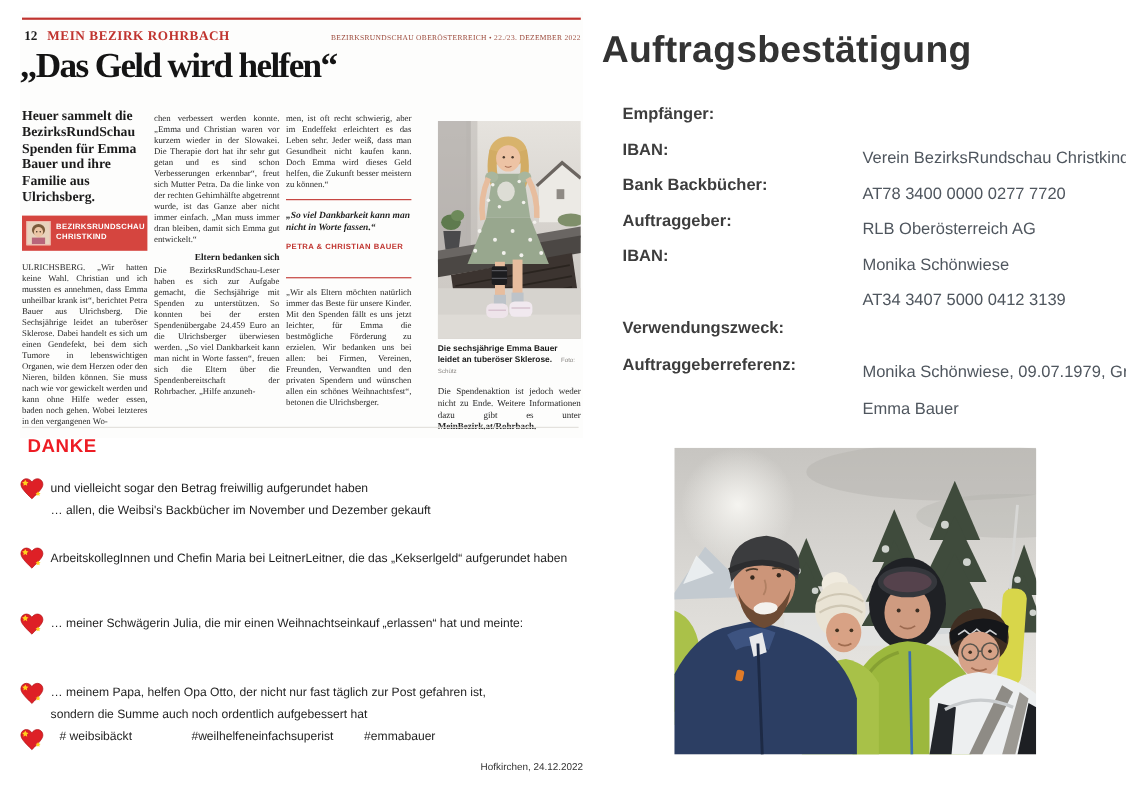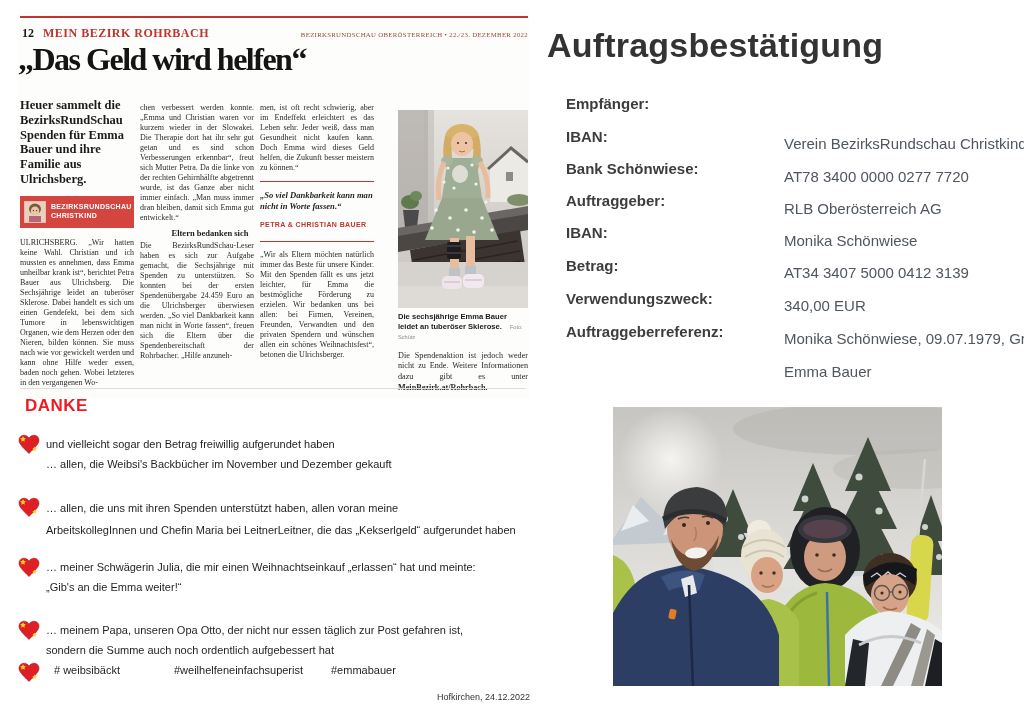--- a/index.html
+++ b/index.html
@@ -22,22 +22,22 @@
   #np-col1{left:2px;top:88px;width:114px;text-align:left;}
   #np-col2{left:122px;top:93px;width:114px;}
   #np-col3{left:242px;top:93px;width:114px;}
   #np-col4{left:380px;top:100px;width:130px;text-align:left;}
   .np-lead{font-weight:bold;font-size:12.5px;line-height:1.18;color:#1b1b1b;}
   .np-badge{margin-top:9px;background:#d5453f;display:flex;align-items:center;gap:5px;padding:5px 4px;width:106px;}
   .np-badge-thumb{width:20px;height:20px;background:#e9d6c4;border:1px solid #f2b7ac;flex:0 0 auto;}
   .np-badge-label{color:#ffffff;font-family:"Liberation Sans",sans-serif;font-weight:bold;font-size:7px;
                   letter-spacing:.3px;line-height:1.25;}
   .np-body1{margin-top:10px;text-align:justify;}
-  .np-subhead{font-weight:bold;font-size:8.5px;margin:5px 0 2px;text-align:center;color:#1b1b1b;padding-left:26px;}
-  .np-quoteblock{border-top:1.5px solid #c0342f;border-bottom:1.5px solid #c0342f;margin:8px 0;padding:8px 0 11px;}
+  .np-subhead{font-weight:bold;font-size:8.5px;margin:5px 0 2px;text-align:right;color:#1b1b1b;padding-left:26px;}
+  .np-quoteblock{border-top:1.5px solid #c0342f;border-bottom:1.5px solid #c0342f;margin:8px 0;padding:8px 0 22px;}
   .np-quote{font-style:italic;font-weight:bold;font-size:8.6px;line-height:1.3;text-align:left;color:#1f1f1f;}
   .np-quote-byline{margin-top:9px;color:#c0342f;font-weight:bold;font-size:7px;letter-spacing:.4px;
                    font-family:"Liberation Sans",sans-serif;text-align:left;}
   .np-photo{width:130px;height:198px;display:block;}
   .np-caption{margin-top:4px;font-family:"Liberation Sans",sans-serif;font-weight:bold;font-size:7.6px;
               line-height:1.3;color:#1b1b1b;text-align:left;}
   .np-credit{font-weight:normal;font-size:5.6px;color:#8d8a86;margin-left:6px;}
   .np-col4-para{margin-top:9px;font-size:8.2px;line-height:1.3;text-align:justify;}
   .np-link{font-weight:bold;}
 
@@ -189,34 +189,30 @@
 <div id="conf-rows" class="abs">
   <div class="conf-row" style="top:0">
     <div class="conf-label">Empfänger:</div>
     <div class="conf-value">Verein BezirksRundschau Christkind</div>
   </div>
   <div class="conf-row" style="top:33px">
     <div class="conf-label">IBAN:</div>
     <div class="conf-value">AT78 3400 0000 0277 7720</div>
   </div>
   <div class="conf-row" style="top:65px">
-    <div class="conf-label">Bank Schönwiese:</div>
+    <div class="conf-label">Bank Backbücher:</div>
     <div class="conf-value">RLB Oberösterreich AG</div>
   </div>
   <div class="conf-row" style="top:97px">
     <div class="conf-label">Auftraggeber:</div>
     <div class="conf-value">Monika Schönwiese</div>
   </div>
   <div class="conf-row" style="top:129px">
     <div class="conf-label">IBAN:</div>
     <div class="conf-value">AT34 3407 5000 0412 3139</div>
-  </div>
-  <div class="conf-row" style="top:162px">
-    <div class="conf-label">Betrag:</div>
-    <div class="conf-value">340,00 EUR</div>
   </div>
   <div class="conf-row" style="top:195px">
     <div class="conf-label">Verwendungszweck:</div>
     <div class="conf-value">Monika Schönwiese, 09.07.1979, Gra</div>
   </div>
   <div class="conf-row" style="top:228px">
     <div class="conf-label">Auftraggeberreferenz:</div>
     <div class="conf-value">Emma Bauer</div>
   </div>
 </div>
@@ -240,39 +236,37 @@
   <div class="danke-lines">
     <div>und vielleicht sogar den Betrag freiwillig aufgerundet haben</div>
     <div>… allen, die Weibsi's Backbücher im November und Dezember gekauft</div>
   </div>
 </div>
 <div id="danke-item-2" class="danke-item" style="top:497px">
   <svg class="danke-heart" width="22" height="21" viewBox="0 0 22 21">
       <use href="#heart"></use>
     </svg>
   <div class="danke-lines">
-    <div>… allen, die uns mit ihren Spenden unterstützt haben, allen voran meine</div>
     <div>ArbeitskollegInnen und Chefin Maria bei LeitnerLeitner, die das „Kekserlgeld“ aufgerundet haben</div>
   </div>
 </div>
 <div id="danke-item-3" class="danke-item" style="top:557px">
   <svg class="danke-heart" width="22" height="21" viewBox="0 0 22 21">
       <use href="#heart"></use>
     </svg>
   <div class="danke-lines">
     <div>… meiner Schwägerin Julia, die mir einen Weihnachtseinkauf „erlassen“ hat und meinte:</div>
-    <div>„Gib's an die Emma weiter!“</div>
   </div>
 </div>
 <div id="danke-item-4" class="danke-item" style="top:620px">
   <svg class="danke-heart" width="22" height="21" viewBox="0 0 22 21">
       <use href="#heart"></use>
     </svg>
   <div class="danke-lines">
-    <div>… meinem Papa, unseren Opa Otto, der nicht nur essen täglich zur Post gefahren ist,</div>
+    <div>… meinem Papa, helfen Opa Otto, der nicht nur fast täglich zur Post gefahren ist,</div>
     <div>sondern die Summe auch noch ordentlich aufgebessert hat</div>
   </div>
 </div>
 
 <div id="danke-hashtags">
   <svg class="danke-heart" width="22" height="21" viewBox="0 0 22 21" style="position:absolute;left:2px;top:2px">
       <use href="#heart"></use>
     </svg>
   <span id="hashtag-0" class="hashtag"># weibsibäckt</span>
   <span id="hashtag-1" class="hashtag">#weilhelfeneinfachsuperist</span>

